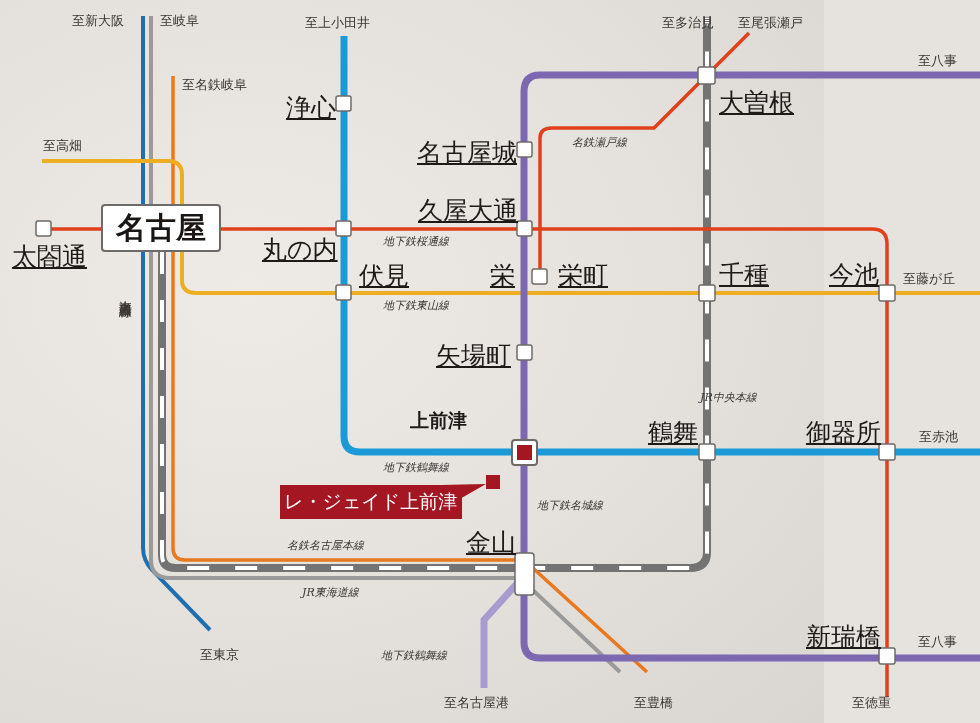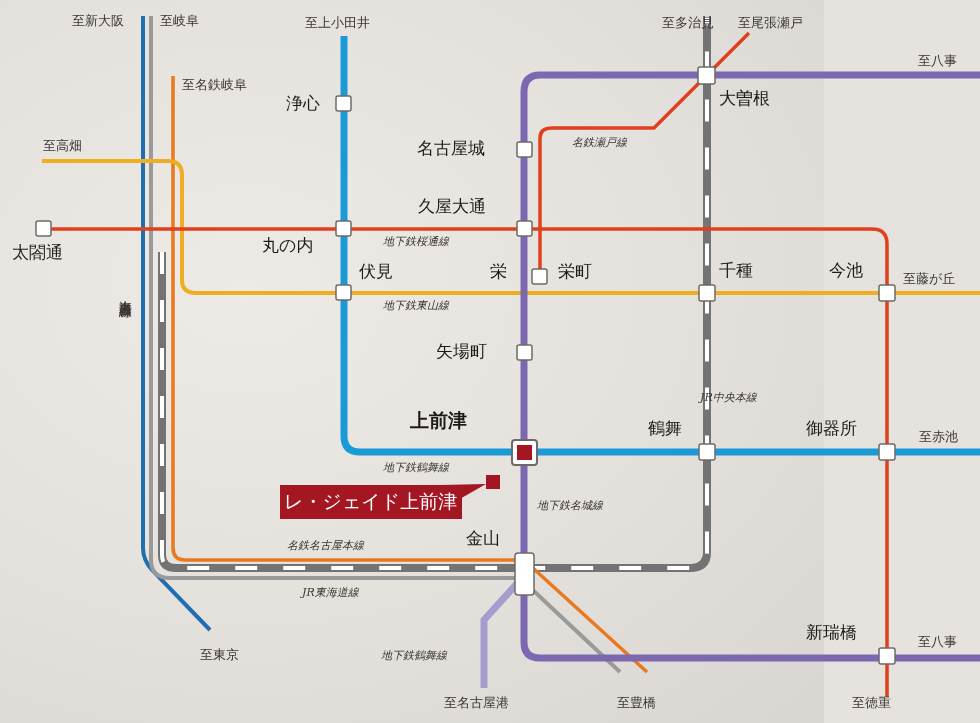--- a/index.html
+++ b/index.html
@@ -10,21 +10,21 @@
   }
   #map-root {
     position: relative; width: 824px; height: 723px;
     background:
       radial-gradient(ellipse at 30% 40%, #eeebe7 0%, #e4e1dd 55%, #d9d6d2 100%);
   }
   svg { position: absolute; left: 0; top: 0; }
   .lbl { position: absolute; white-space: nowrap; color: #1e1a18; line-height: 1; }
   .dest { font-size: 13px; color: #3a3532; }
   .line-name { font-size: 11px; color: #3a3532; font-style: italic; }
-  .stn { font-size: 17px; }
+  .stn { font-size: 25px; text-decoration: underline; }
   .stn-big { font-size: 19px; font-weight: bold; }
   .vert { writing-mode: vertical-rl; font-size: 13px; color: #3a3532; letter-spacing: 1px; }
   .nagoya-box {
     position: absolute; left: 101px; top: 204px; width: 120px; height: 48px;
     background: #fff; border: 2px solid #6e6a67; border-radius: 4px;
     display: flex; align-items: center; justify-content: center;
     font-size: 30px; font-weight: bold; color: #1a1614; box-sizing: border-box;
   }
   .property-tag {
     position: absolute; left: 280px; top: 485px; width: 182px; height: 34px;
@@ -91,34 +91,37 @@
 <span class="lbl dest" style="left:43px;top:139px">至高畑</span>
 <span class="lbl dest" style="left:305px;top:16px">至上小田井</span>
 <span class="lbl dest" style="left:662px;top:16px">至多治見</span>
 <span class="lbl dest" style="left:738px;top:16px">至尾張瀬戸</span>
 <span class="lbl dest" style="left:918px;top:54px">至八事</span>
 <span class="lbl dest" style="left:903px;top:272px">至藤が丘</span>
 <span class="lbl dest" style="left:919px;top:430px">至赤池</span>
 <span class="lbl dest" style="left:918px;top:635px">至八事</span>
 <span class="lbl dest" style="left:200px;top:648px">至東京</span>
 <span class="lbl dest" style="left:444px;top:696px">至名古屋港</span>
-<span class="lbl dest" style="left:617px;top:696px">至豊橋</span>
+<span class="lbl dest" style="left:634px;top:696px">至豊橋</span>
 <span class="lbl dest" style="left:852px;top:696px">至徳重</span>
 
 <span class="lbl line-name" style="left:572px;top:137px">名鉄瀬戸線</span>
 <span class="lbl line-name" style="left:383px;top:236px">地下鉄桜通線</span>
 <span class="lbl line-name" style="left:383px;top:300px">地下鉄東山線</span>
 <span class="lbl line-name" style="left:700px;top:392px">JR中央本線</span>
 <span class="lbl line-name" style="left:383px;top:462px">地下鉄鶴舞線</span>
 <span class="lbl line-name" style="left:537px;top:500px">地下鉄名城線</span>
 <span class="lbl line-name" style="left:287px;top:540px">名鉄名古屋本線</span>
 <span class="lbl line-name" style="left:302px;top:587px">JR東海道線</span>
 <span class="lbl line-name" style="left:381px;top:650px">地下鉄鶴舞線</span>
 <span class="lbl vert" style="left:119px;top:290px">東海道新幹線</span>
 
+<div class="nagoya-box">
+      <span>名古屋</span>
+    </div>
 <span class="lbl stn" style="left:12px;top:244px">太閤通</span>
 <span class="lbl stn" style="left:286px;top:95px">浄心</span>
 <span class="lbl stn" style="left:262px;top:237px">丸の内</span>
 <span class="lbl stn" style="left:359px;top:263px">伏見</span>
 <span class="lbl stn" style="left:417px;top:140px">名古屋城</span>
 <span class="lbl stn" style="left:418px;top:198px">久屋大通</span>
 <span class="lbl stn" style="left:490px;top:263px">栄</span>
 <span class="lbl stn" style="left:558px;top:263px">栄町</span>
 <span class="lbl stn" style="left:436px;top:343px">矢場町</span>
 <span class="lbl stn-big" style="left:410px;top:411px">上前津</span>

